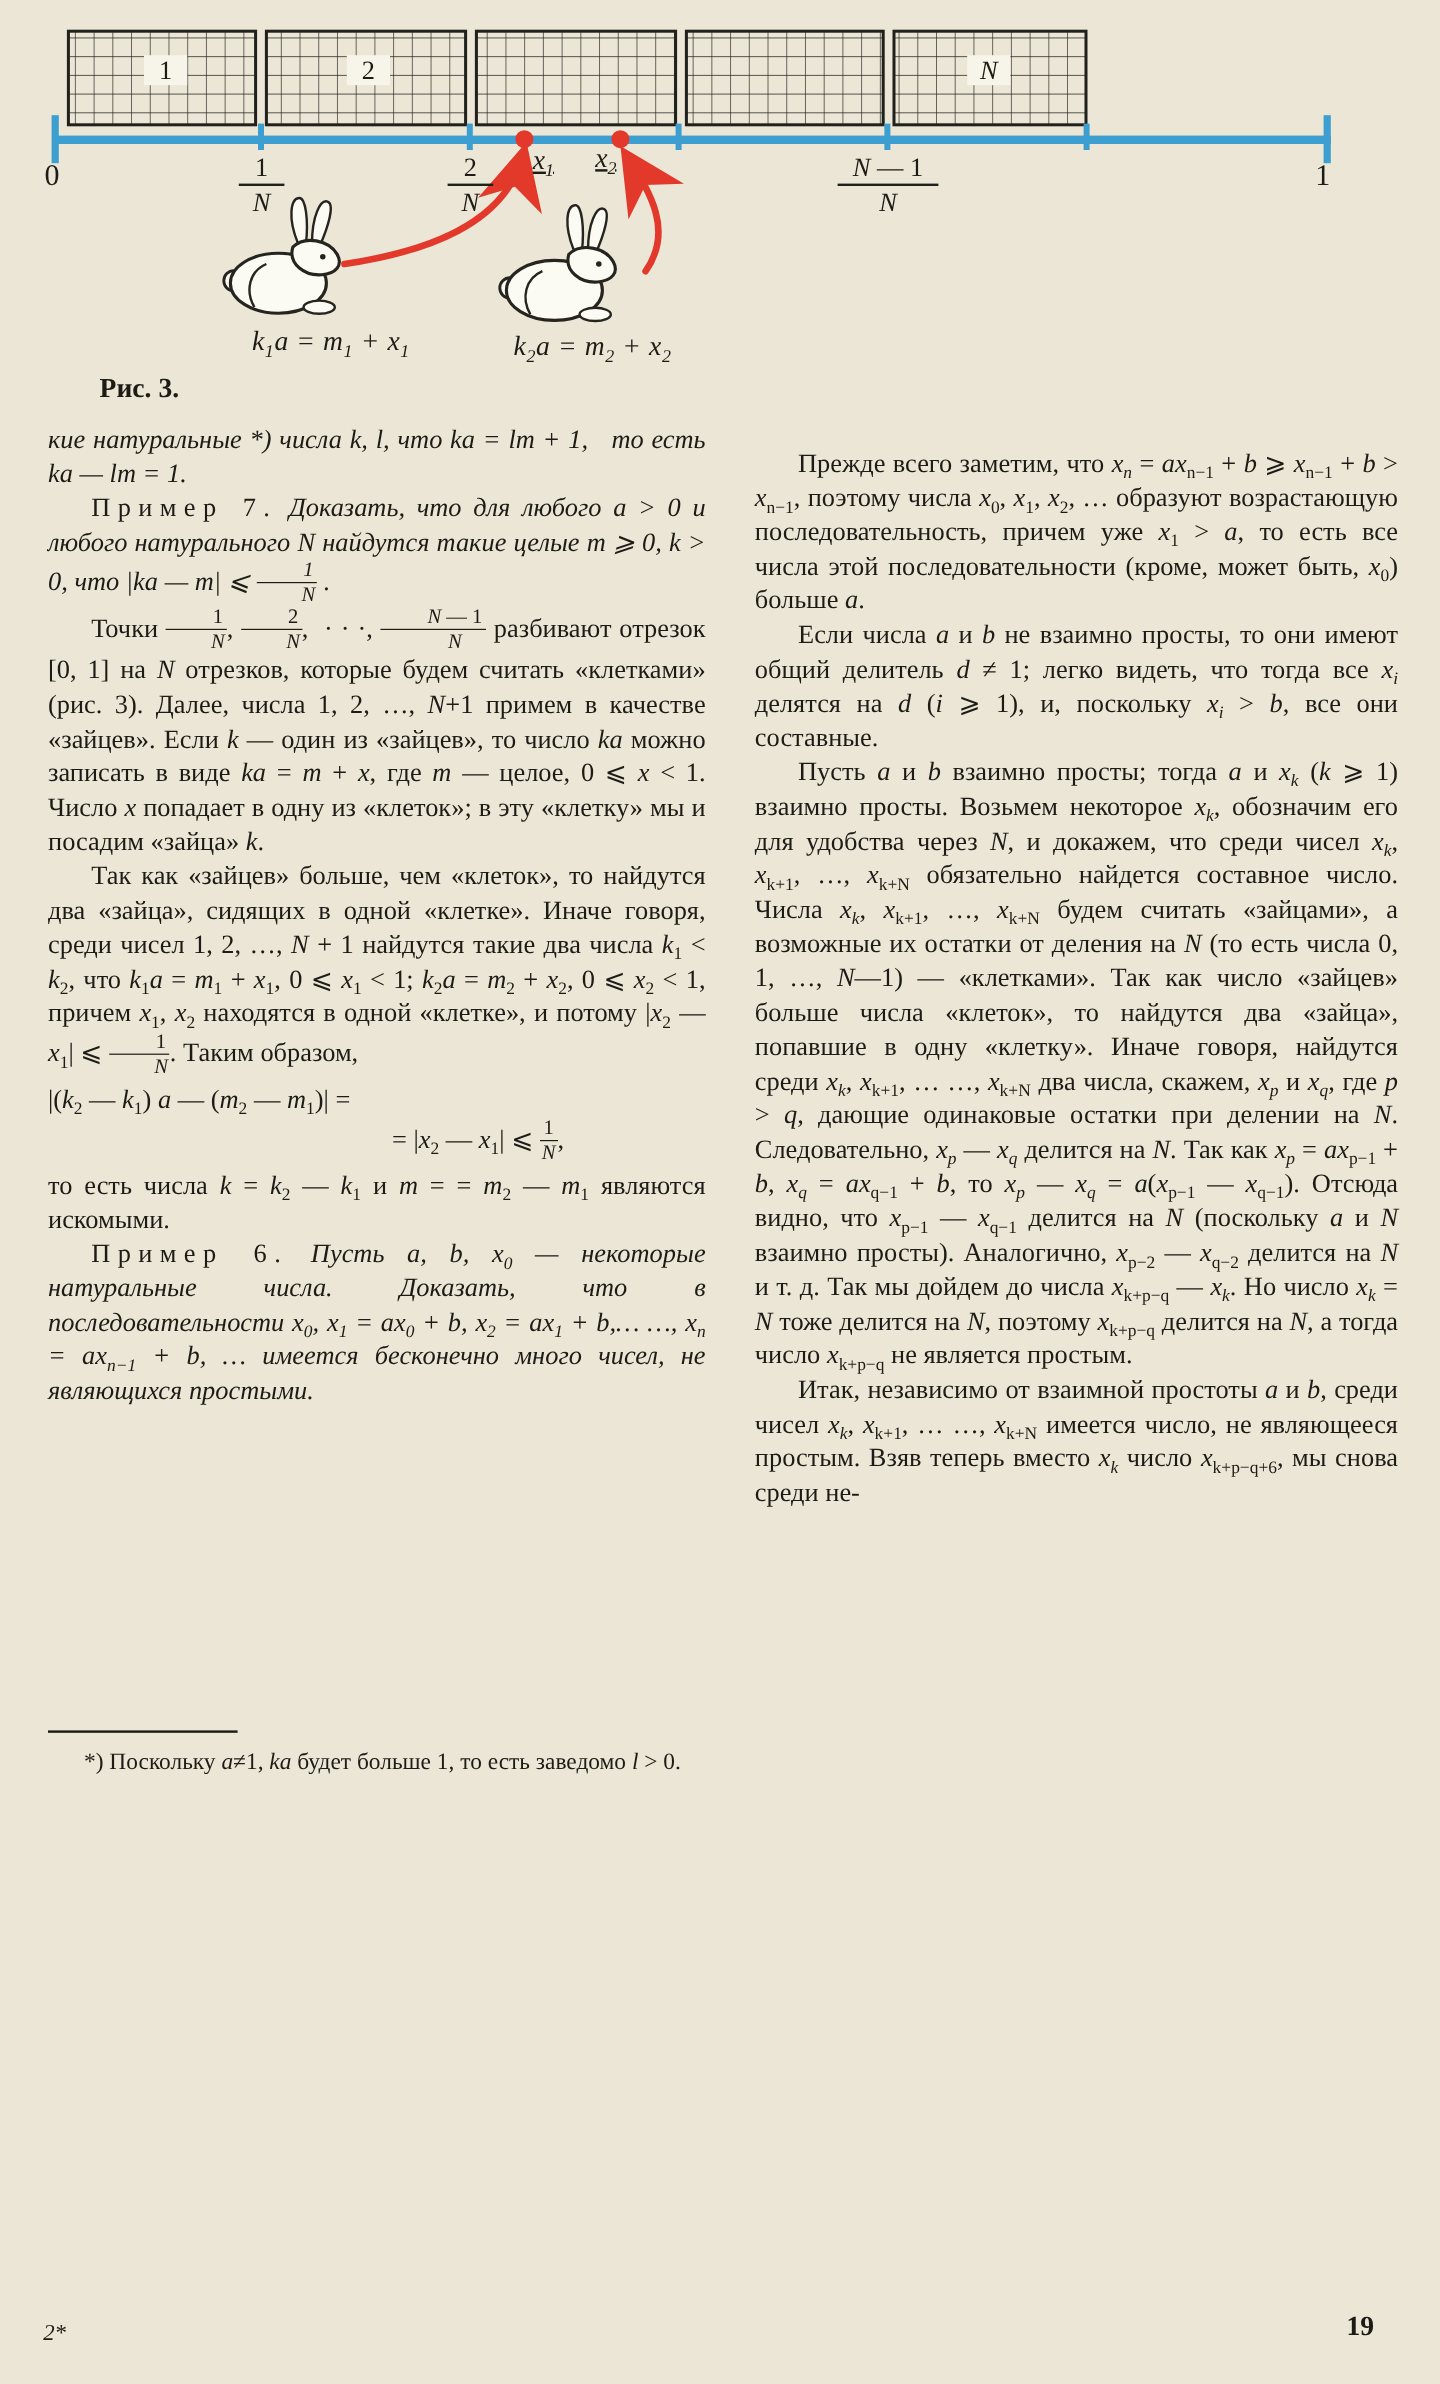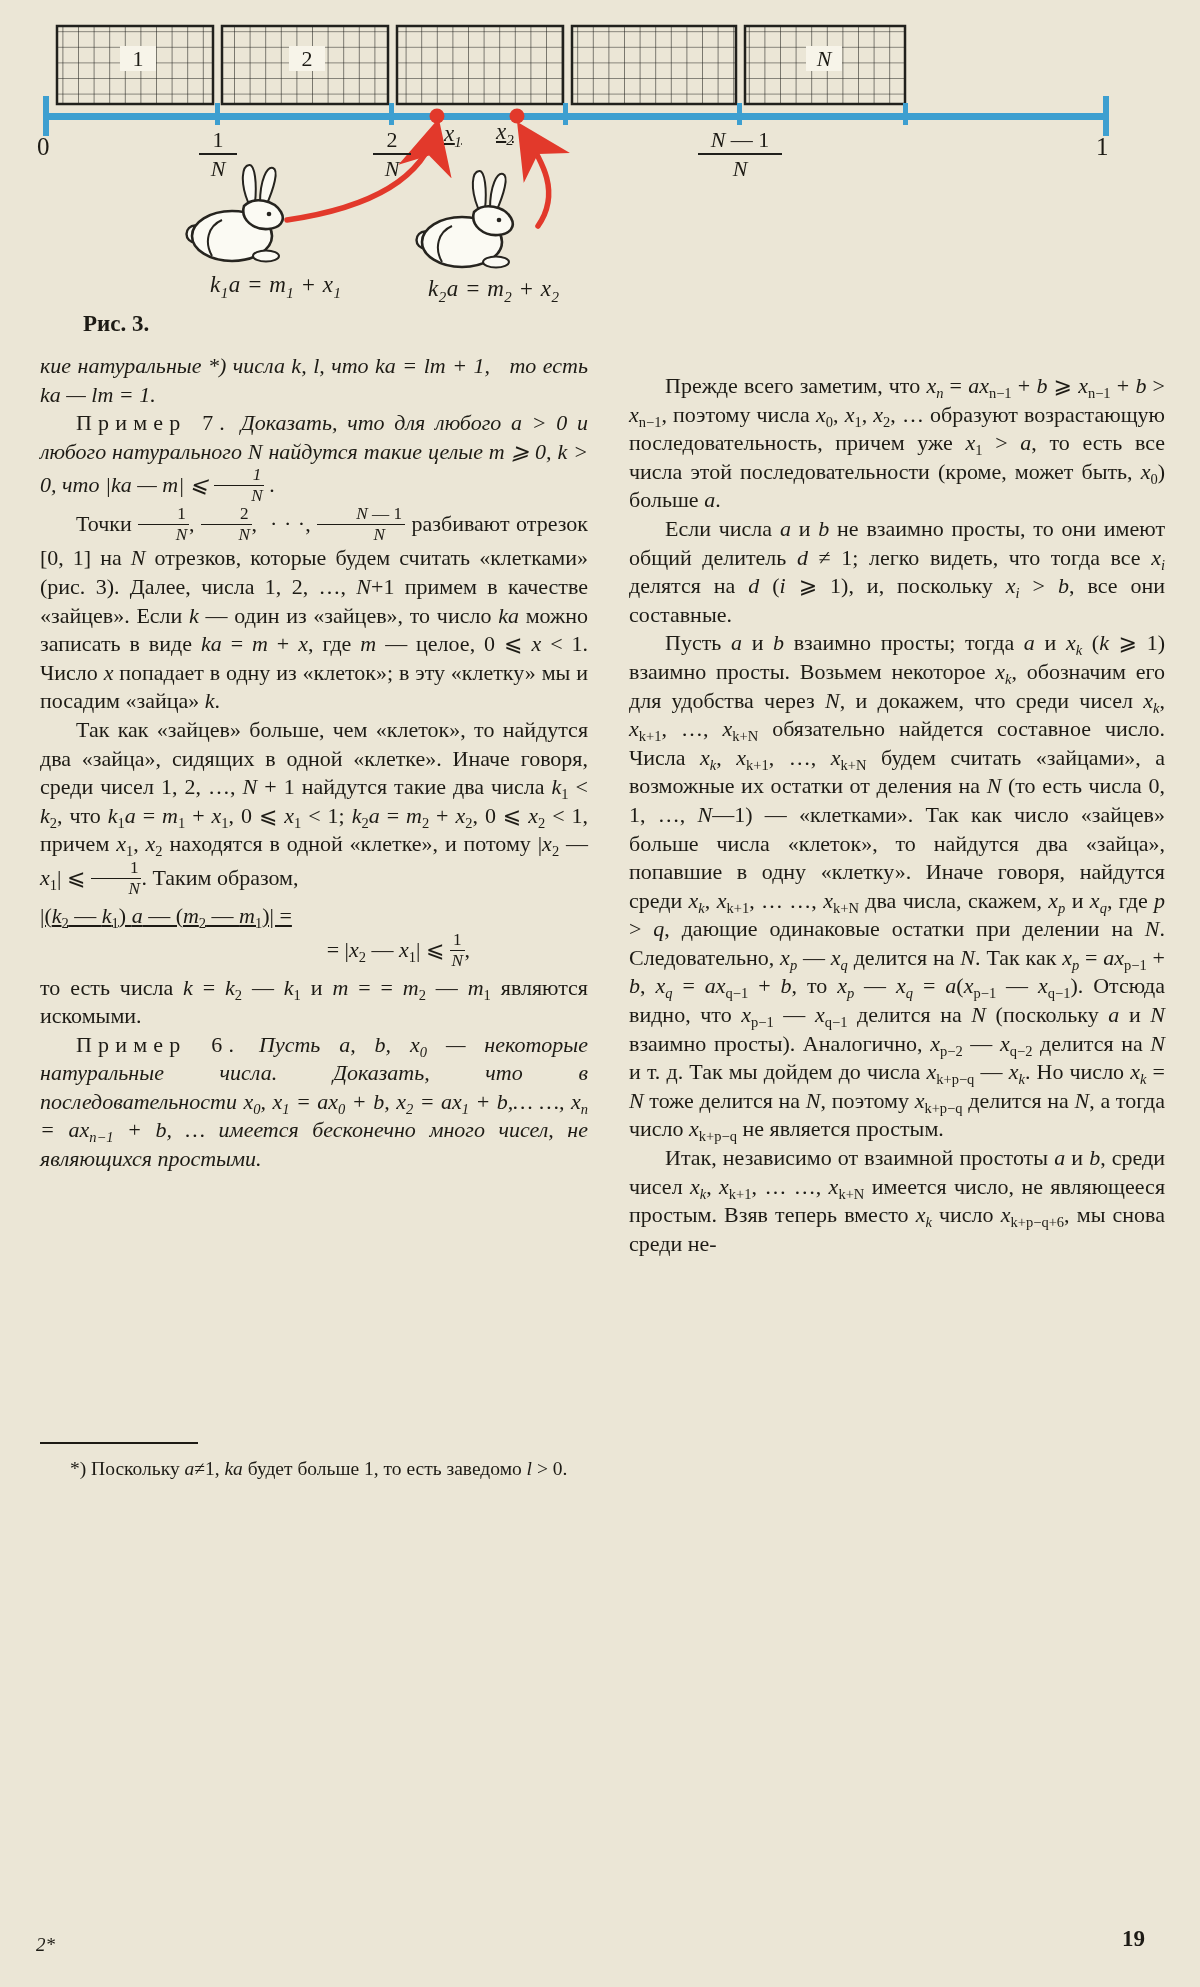--- a/index.html
+++ b/index.html
@@ -34,21 +34,21 @@
   #left-col  { left:40px;  top:352px; width:548px; }
   #right-col { left:629px; top:372px; width:536px; }
   .col p { text-indent:36px; }
   .col p.noindent { text-indent:0; }
   .col p.italic { font-style:italic; }
   .spaced { letter-spacing:0.28em; }
   sub { font-size:0.66em; line-height:0; }
   .frac { display:inline-block; text-align:center; font-size:0.78em; line-height:1.05; vertical-align:-0.55em; }
   .frac .fnum { display:block; border-bottom:1.6px solid #1d1b15; padding:0 3px 1px; }
   .frac .fden { display:block; padding-top:1px; }
-  .eq-line1 { text-indent:0 !important; text-align:left; padding-top:4px;text-decoration:underline; }
+  .eq-line1 { text-indent:0 !important; text-align:left; padding-top:4px; }
   .eq-line2 { text-indent:0 !important; text-align:right; padding-right:118px; padding-bottom:4px; }
 
   
   #footnote { position:absolute; left:40px; top:1442px; width:548px; font-size:19.5px; line-height:26px; }
   .fn-rule { width:158px; border-top:2px solid #1d1b15; margin-bottom:12px; }
   #footnote p { text-indent:30px; text-align:justify; }
   .signature { position:absolute; left:36px; top:1934px; font-size:19px; font-style:italic; }
   .page-number { position:absolute; left:1122px; top:1926px; font-size:23px; font-weight:bold; }
 </style>
 </head>

